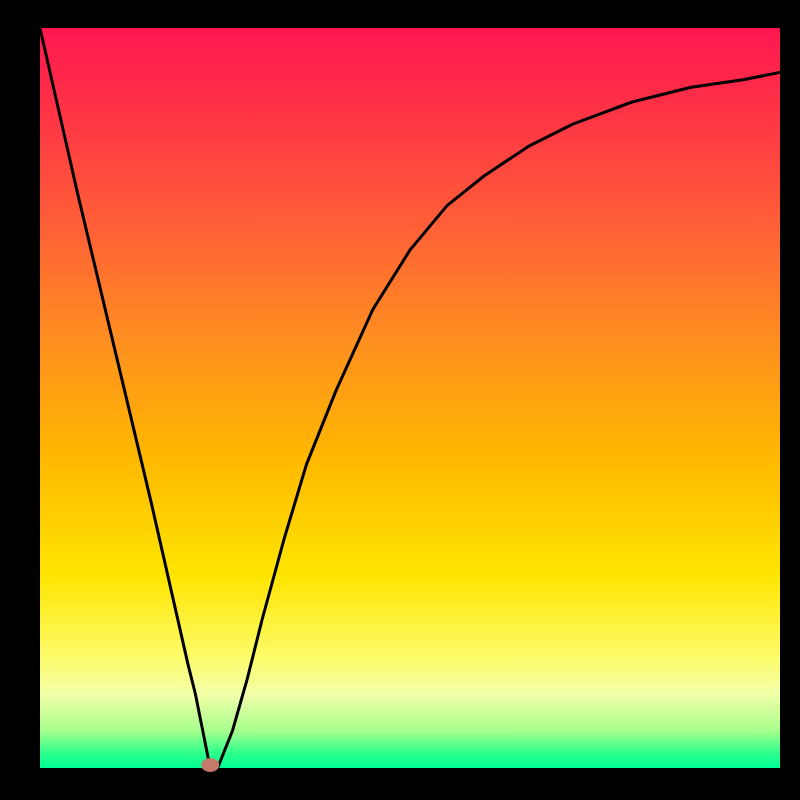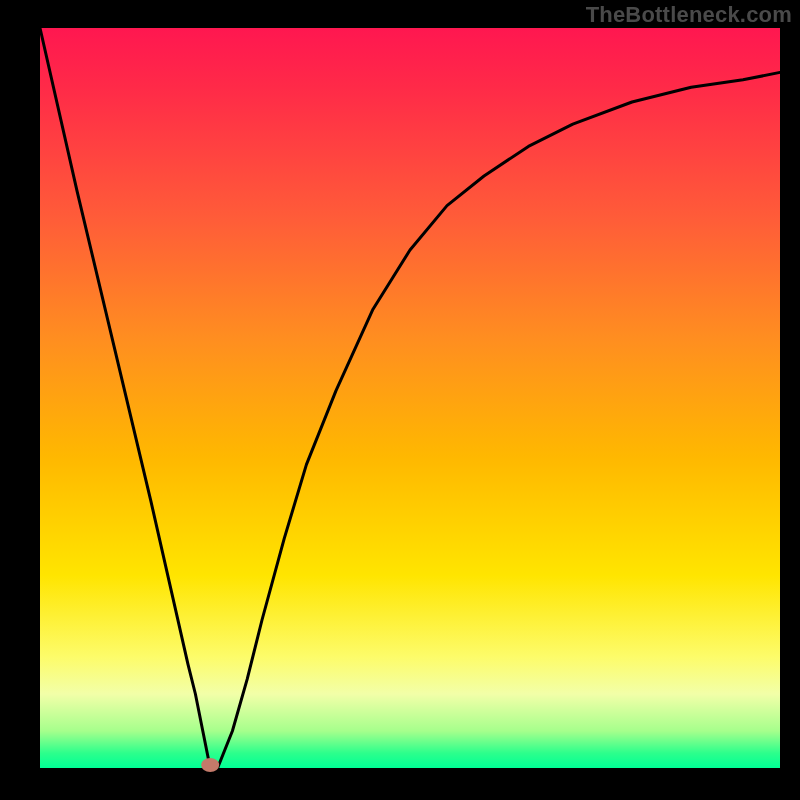--- a/index.html
+++ b/index.html
@@ -63,21 +63,20 @@
     width: 100%;
     height: 100%;
     overflow: visible;
   }
 </style>
 </head>
 <body>
 
 <div class="frame">
 
-  <div class="watermark">TheBottleneck.com</div>
 
   <div class="plot-area">
     <div class="gradient-bg"></div>
 
     <svg class="curve" viewBox="0 0 740 740" preserveAspectRatio="none">
       <path d="M0.0 0.0 L37.0 162.8 L74.0 318.2 L111.0 473.6 L148.0 636.4 L155.4 666.0 L162.8 703.0 L170.2 740.0 L177.6 740.0 L192.4 703.0 L207.2 651.2 L222.0 592.0 L244.2 510.6 L266.4 436.6 L296.0 362.6 L333.0 281.2 L370.0 222.0 L407.0 177.6 L444.0 148.0 L488.4 118.4 L532.8 96.2 L592.0 74.0 L651.2 59.2 L703.0 51.8 L740.0 44.4" fill="none" stroke="#000" stroke-width="3" stroke-linecap="round" stroke-linejoin="round"></path>
       <ellipse cx="170.2" cy="737.0" rx="9" ry="7" fill="#c47a6a"></ellipse>
     </svg>
   </div>
 

